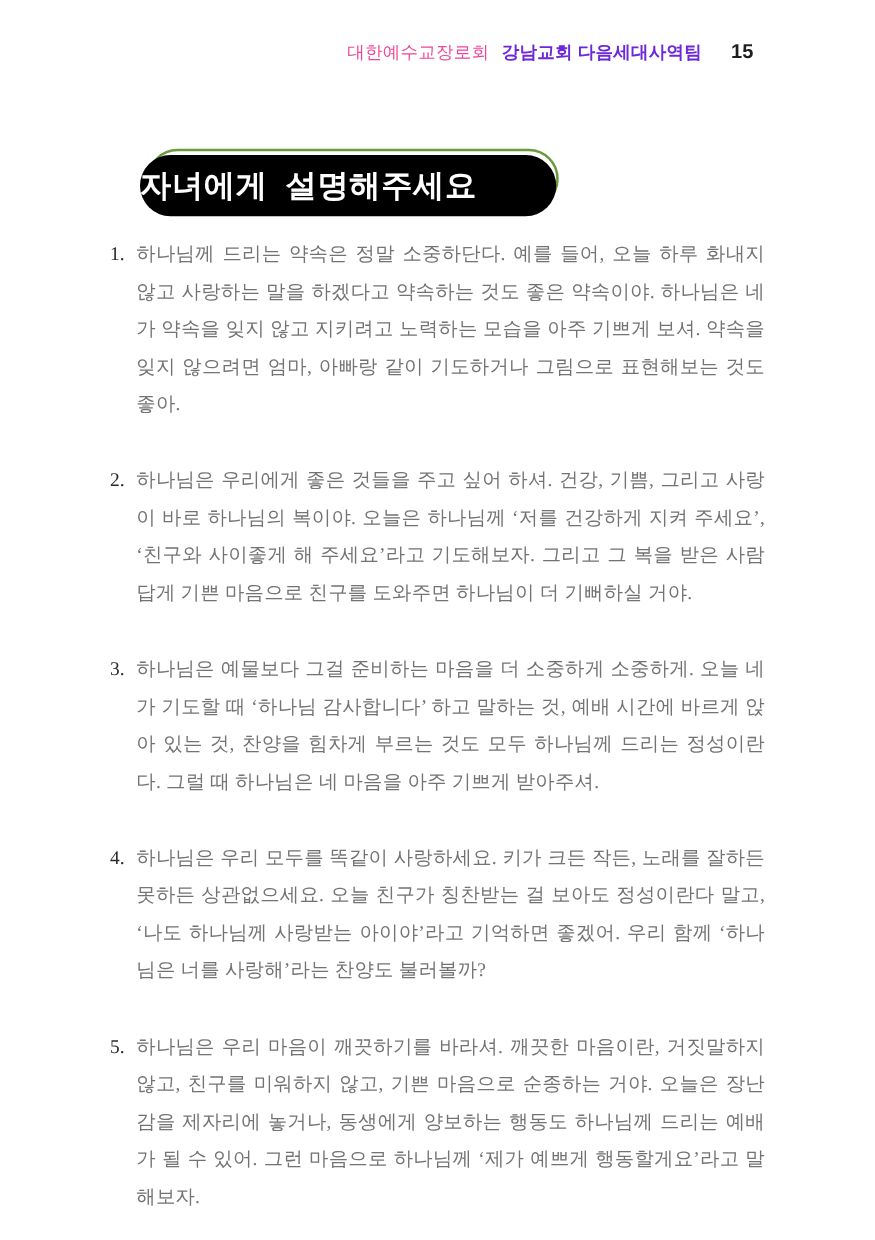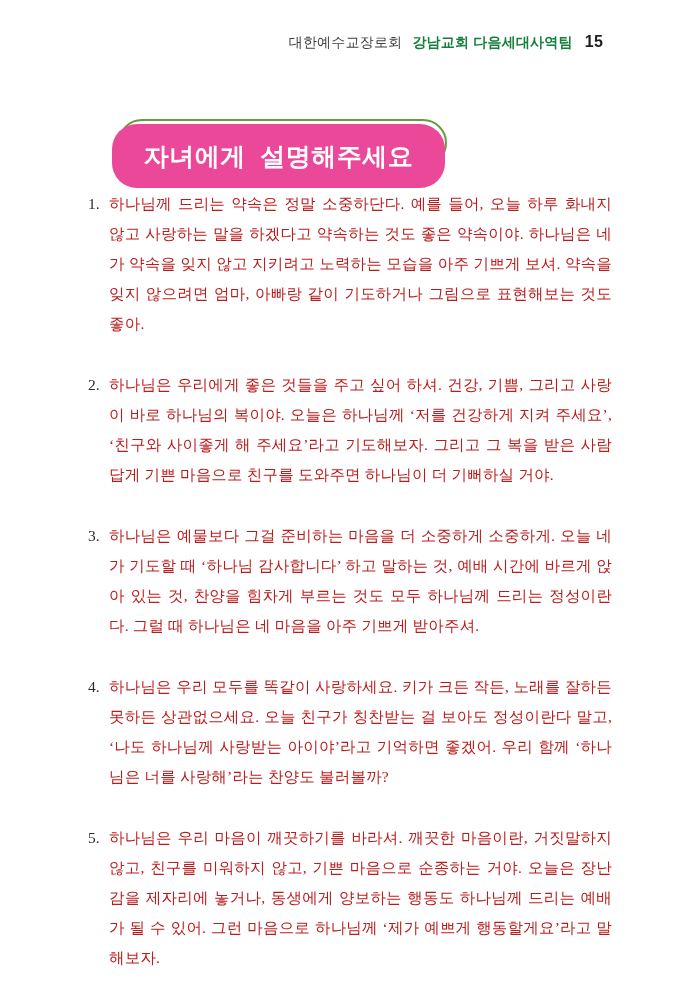--- a/index.html
+++ b/index.html
@@ -17,23 +17,23 @@
   .running-head {
     position: absolute;
     top: 33px;
     right: 97px;
     font-family: "Liberation Sans", "DejaVu Sans", sans-serif;
     font-size: 14px;
     color: #3c3c3c;
     white-space: nowrap;
     letter-spacing: 0.2px;
   }
-  .running-head .publisher { font-weight: 400; color: #404040; }
-  .running-head .org { font-weight: 700; color: #15803d; margin-left: 6px; }
-  .running-head .pagenum { font-weight: 700; color: #1e1e1e; font-size: 16px; margin-left: 8px; }
+  .running-head .publisher { font-weight: 400; color: #ec4899; }
+  .running-head .org { font-weight: 700; color: #6d28d9; margin-left: 6px; }
+  .running-head .pagenum { font-weight: 700; color: #1e1e1e; font-size: 16px; margin-left: 19px; }
 
   
   .banner {
     position: absolute;
     left: 112px;
     top: 124px;
     width: 333px;
     height: 49px;
   }
   .banner .outline {
@@ -43,26 +43,25 @@
     width: 329px;
     height: 48px;
     border: 2px solid #699b3e;
     border-radius: 26px;
     box-sizing: border-box;
   }
   .banner .fill {
     position: absolute;
     left: 0; top: 0;
     width: 333px;
-    height: 64px;
-    background: #ec4899;
+    height: 49px;
+    background: #000000;
     border-radius: 25px;
     display: flex;
     align-items: center;
-    justify-content: center;
   }
   .banner .label {
     font-family: "Liberation Sans", "DejaVu Sans", sans-serif;
     font-weight: 700;
     font-size: 25px;
     color: #ffffff;
     letter-spacing: 0.5px;
     word-spacing: 7px;
     white-space: nowrap;
   }
@@ -83,21 +82,21 @@
     width: 21px;
     font-size: 15.5px;
     line-height: 30px;
     color: #2b2b2b;
   }
   .explain-item .txt {
     flex: 1;
     font-size: 15.5px;
     line-height: 30px;
     text-align: justify;
-    color: #b91c1c;
+    color: #737373;
     letter-spacing: 0.2px;
   }
 </style>
 </head>
 <body>
 
 <div class="page">
 
   <div class="running-head">
     <span class="publisher">대한예수교장로회</span>

